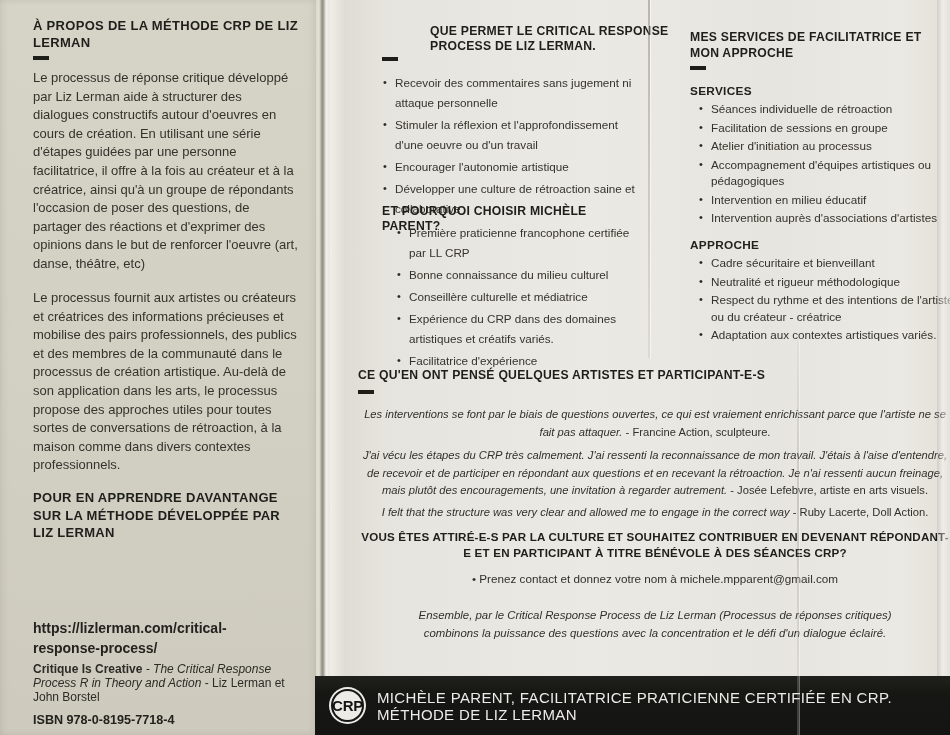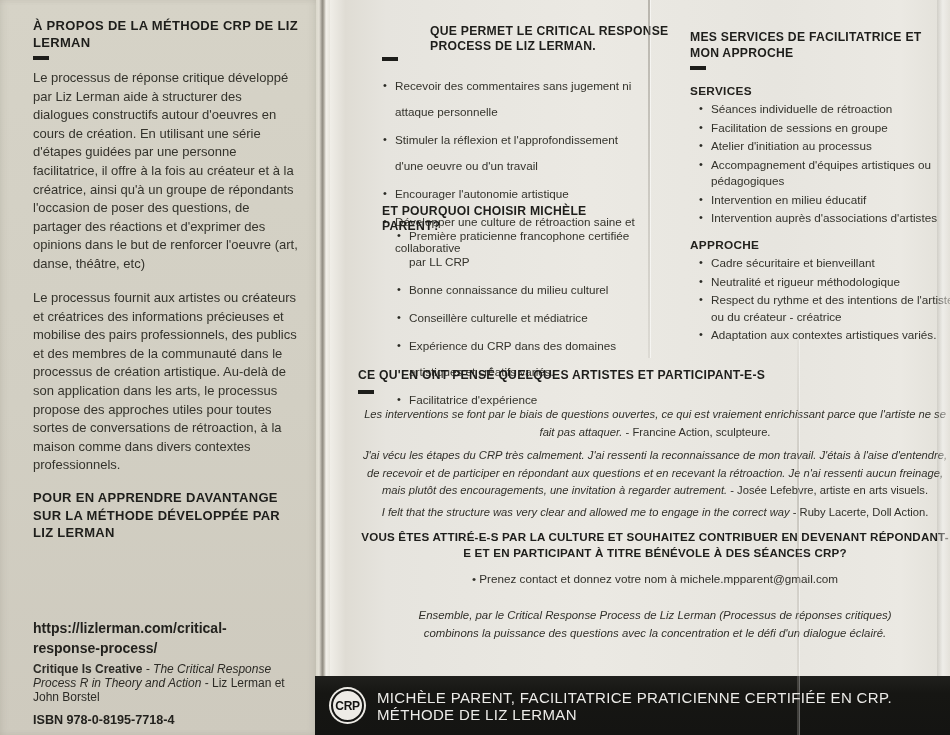--- a/index.html
+++ b/index.html
@@ -44,21 +44,21 @@
   .lp-invite { font-size:13px; line-height:20px; }
   .lp-link { font-size:14px; line-height:20px; font-weight:bold; color:#23221e; word-break:break-word; }
   .lp-book { font-size:12px; line-height:14px; color:#2c2b26; }
   .lp-isbn { font-size:12.6px; font-weight:bold; color:#23221e; }
 
   .col-h { font-size:12.2px; line-height:15px; letter-spacing:.25px; }
   .sub-h { font-size:11.8px; letter-spacing:.3px; color:#23221e; font-weight:bold; }
   ul.blist { list-style:none; }
   ul.blist li {
     position:relative; padding-left:13px; margin-bottom:2px;
-    font-size:11.7px; line-height:26px; color:#34332c;
+    font-size:11.7px; line-height:20px; color:#34332c;
   }
   .rc ul.blist li { line-height:16.5px; }
   ul.blist li::before { content:"•"; position:absolute; left:1px; top:-1px; font-size:11px; color:#2a2a24; }
 
   .bsec { text-align:center; color:#31302a; }
   .bsec .col-h { text-align:left; }
   .quote { font-size:11.2px; line-height:17.5px; font-style:italic; }
   .quote .attr { font-style:normal; }
   .cta-h { font-size:11.6px; line-height:16px; font-weight:bold; color:#1e1e1b; letter-spacing:.2px; }
   .cta-line { font-size:11.7px; }
@@ -71,21 +71,21 @@
     background:linear-gradient(180deg,#20201d 0%,#161613 30%,#141412 100%);
     display:flex; align-items:center;
   }
   .crp-logo {
     position:absolute; left:14px; top:11px; width:37px; height:37px; border-radius:50%;
     background:#edebe6; display:flex; align-items:center; justify-content:center;
   }
   .crp-logo::before {
     content:""; position:absolute; inset:2px; border:2.5px solid #161614; border-radius:50%;
   }
-  .crp-logo span { font-size:12px; font-weight:bold; letter-spacing:-.3px; color:#141412; position:relative; }
+  .crp-logo span { font-size:15px; font-weight:bold; letter-spacing:-.3px; color:#141412; position:relative; }
   .footer-text { margin-left:62px; font-size:15px; letter-spacing:.35px; color:#ecebe8; }
 
   .edge-right {
     position:absolute; right:0; top:0; width:13px; height:676px; z-index:4;
     background:linear-gradient(90deg,rgba(120,117,108,.18) 0%,rgba(255,255,255,.4) 45%,rgba(222,219,211,.6) 100%);
   }
 </style>
 </head>
 <body>
 

